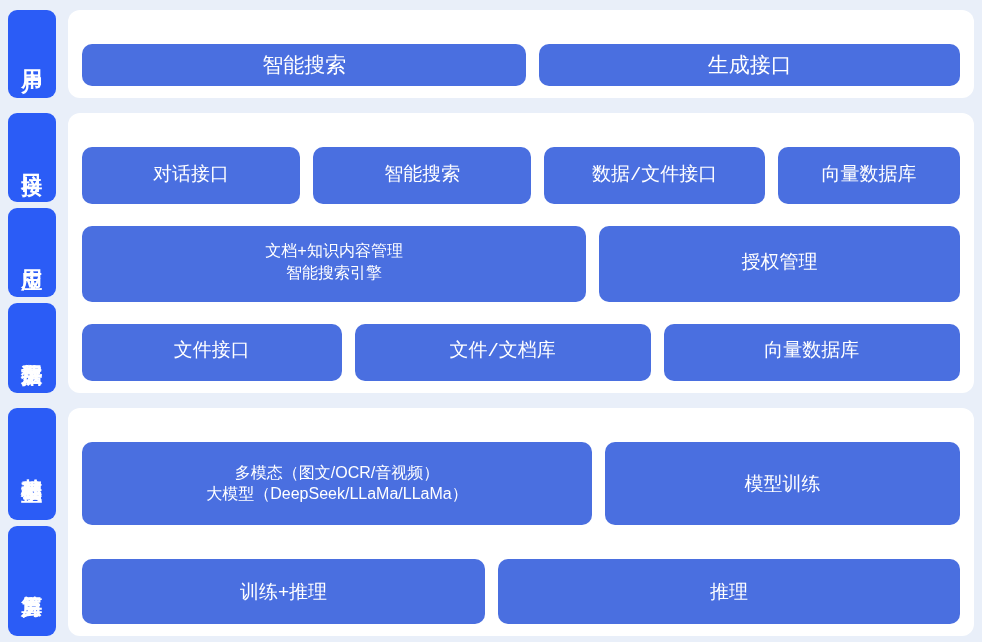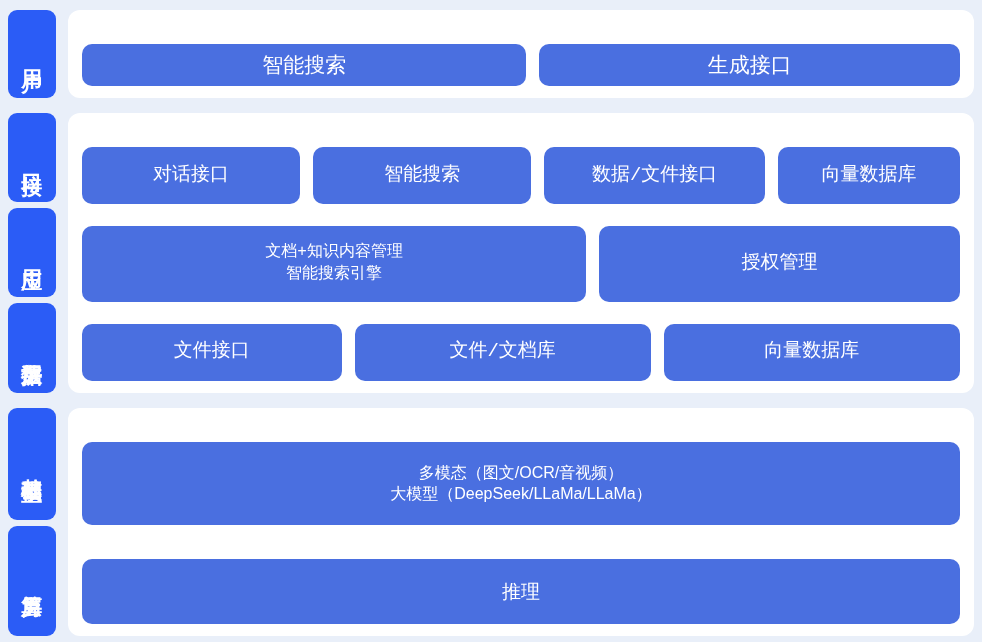--- a/index.html
+++ b/index.html
@@ -157,22 +157,24 @@
   <section class="band" id="band-infra">
     <div class="band-labels">
       <div class="band-label">基础模型</div>
       <div class="band-label">算力层</div>
     </div>
     <div class="band-body">
 
       <div class="row">
         <div class="card multiline" style="flex:338 1 0">多模态（图文/OCR/音视频）
 大模型（DeepSeek/LLaMa/LLaMa）</div>
+        <div class="card" style="flex:232 1 0">模型训练</div>
       </div>
 
       <div class="row">
+        <div class="card" style="flex:393 1 0">训练+推理</div>
         <div class="card" style="flex:453 1 0">推理</div>
       </div>
 
     </div>
   </section>
 
 </div>
 
 </body></html>

